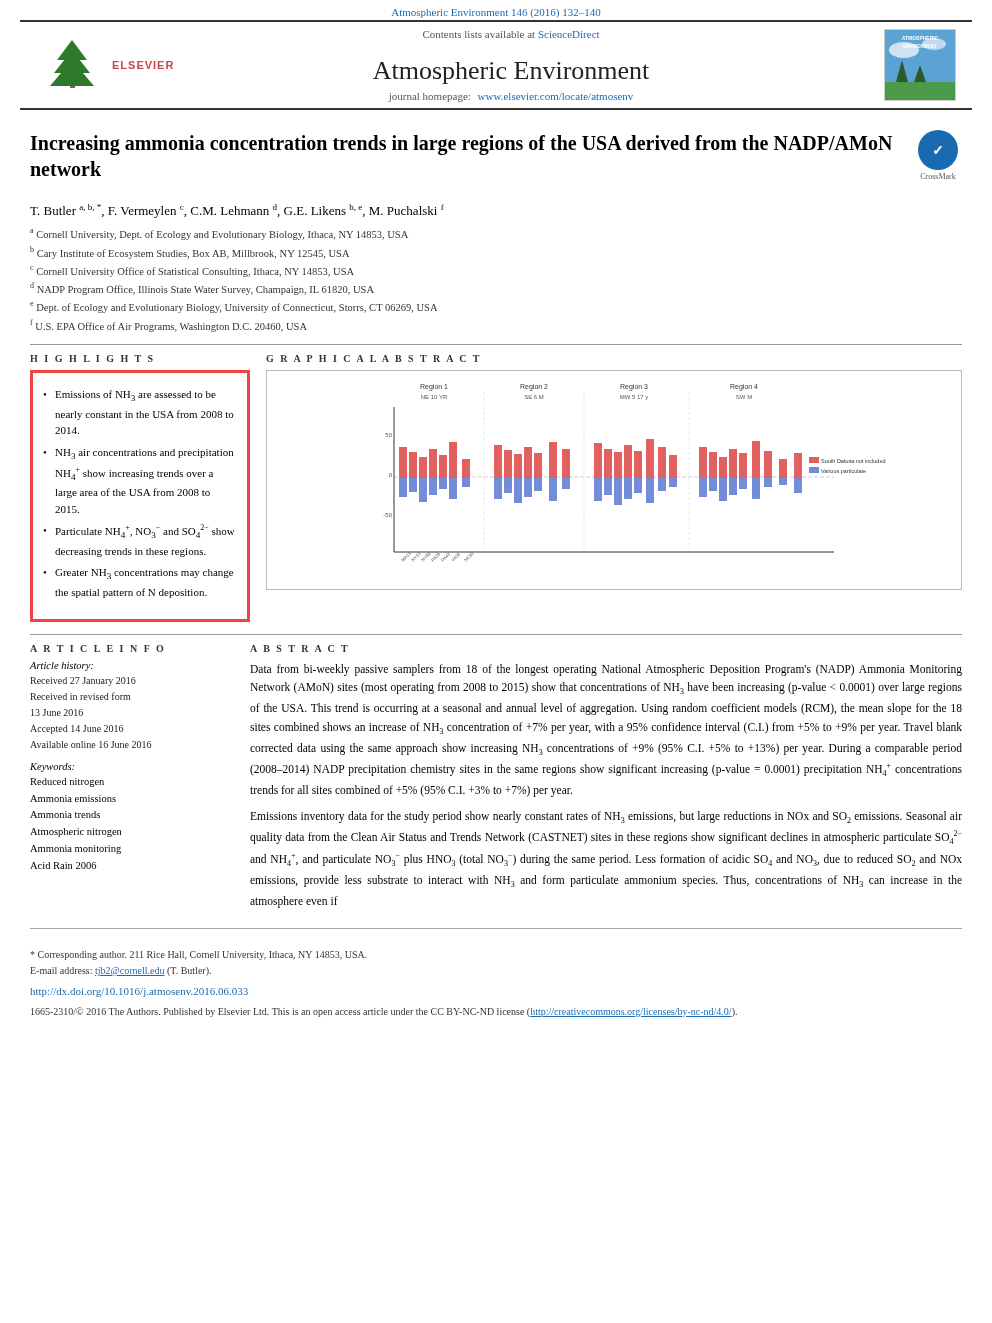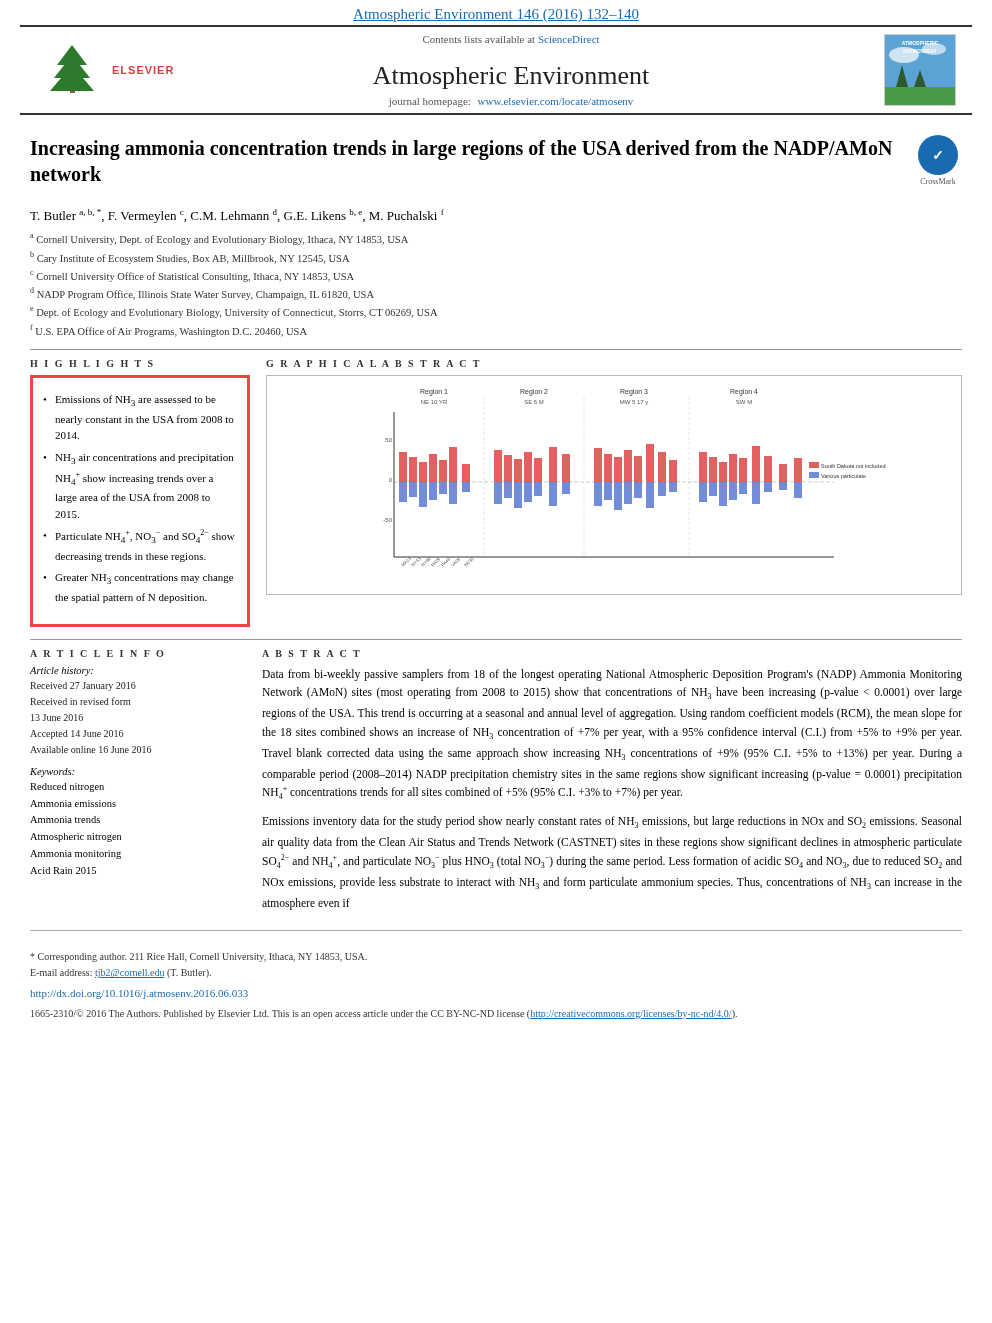--- a/index.html
+++ b/index.html
@@ -215,21 +215,21 @@
     }
     .chart-area {
       width: 100%;
       height: 200px;
       background: #fff;
     }
 
     
     .article-info-abstract {
       display: flex;
-      gap: 12px;
+      gap: 0;
       margin-top: 12px;
       border-top: 1px solid #999;
       padding-top: 8px;
     }
     .article-info-col {
       width: 220px;
       min-width: 220px;
       font-size: 10.5px;
     }
     .article-info-col .section-heading {
@@ -309,21 +309,21 @@
       letter-spacing: 1px;
       font-family: Arial, sans-serif;
     }
   </style>
 </head>
 <body>
 
 <div class="page-wrapper">
 
   <div class="journal-top-bar">
-    <span style="color:#1a6ab1; font-size:15px;text-decoration:underline;">Atmospheric Environment 146 (2016) 132–140</span>
+    <span style="color:#1a6ab1; font-size:11px;">Atmospheric Environment 146 (2016) 132–140</span>
   </div>
 
   <div class="journal-header">
     <div class="journal-header-left">
       <div class="elsevier-svg-box">
 
         <svg width="80" height="55">
           <rect x="38" y="35" width="5" height="15" fill="#8B5E3C"></rect>
 
           <polygon points="40,2 55,22 25,22" fill="#2d7a2d"></polygon>
@@ -538,21 +538,21 @@
           </div>
         </div>
         <div class="info-group">
           <div class="info-label">Keywords:</div>
           <div class="keywords-list">
             <div>Reduced nitrogen</div>
             <div>Ammonia emissions</div>
             <div>Ammonia trends</div>
             <div>Atmospheric nitrogen</div>
             <div>Ammonia monitoring</div>
-            <div>Acid Rain 2015</div>
+            <div>Acid Rain 2006</div>
           </div>
         </div>
       </div>
 
       <div class="abstract-col">
         <div class="section-heading">A B S T R A C T</div>
         <div class="abstract-text">
           <p>
             Data from bi-weekly passive samplers from 18 of the longest operating National Atmospheric Deposition Program's (NADP) Ammonia Monitoring Network (AMoN) sites (most operating from 2008 to 2015) show that concentrations of NH<sub>3</sub> have been increasing (p-value &lt; 0.0001) over large regions of the USA. This trend is occurring at a seasonal and annual level of aggregation. Using random coefficient models (RCM), the mean slope for the 18 sites combined shows an increase of NH<sub>3</sub> concentration of +7% per year, with a 95% confidence interval (C.I.) from +5% to +9% per year. Travel blank corrected data using the same approach show increasing NH<sub>3</sub> concentrations of +9% (95% C.I. +5% to +13%) per year. During a comparable period (2008–2014) NADP precipitation chemistry sites in the same regions show significant increasing (p-value = 0.0001) precipitation NH<sub>4</sub><sup>+</sup> concentrations trends for all sites combined of +5% (95% C.I. +3% to +7%) per year.
           </p>

